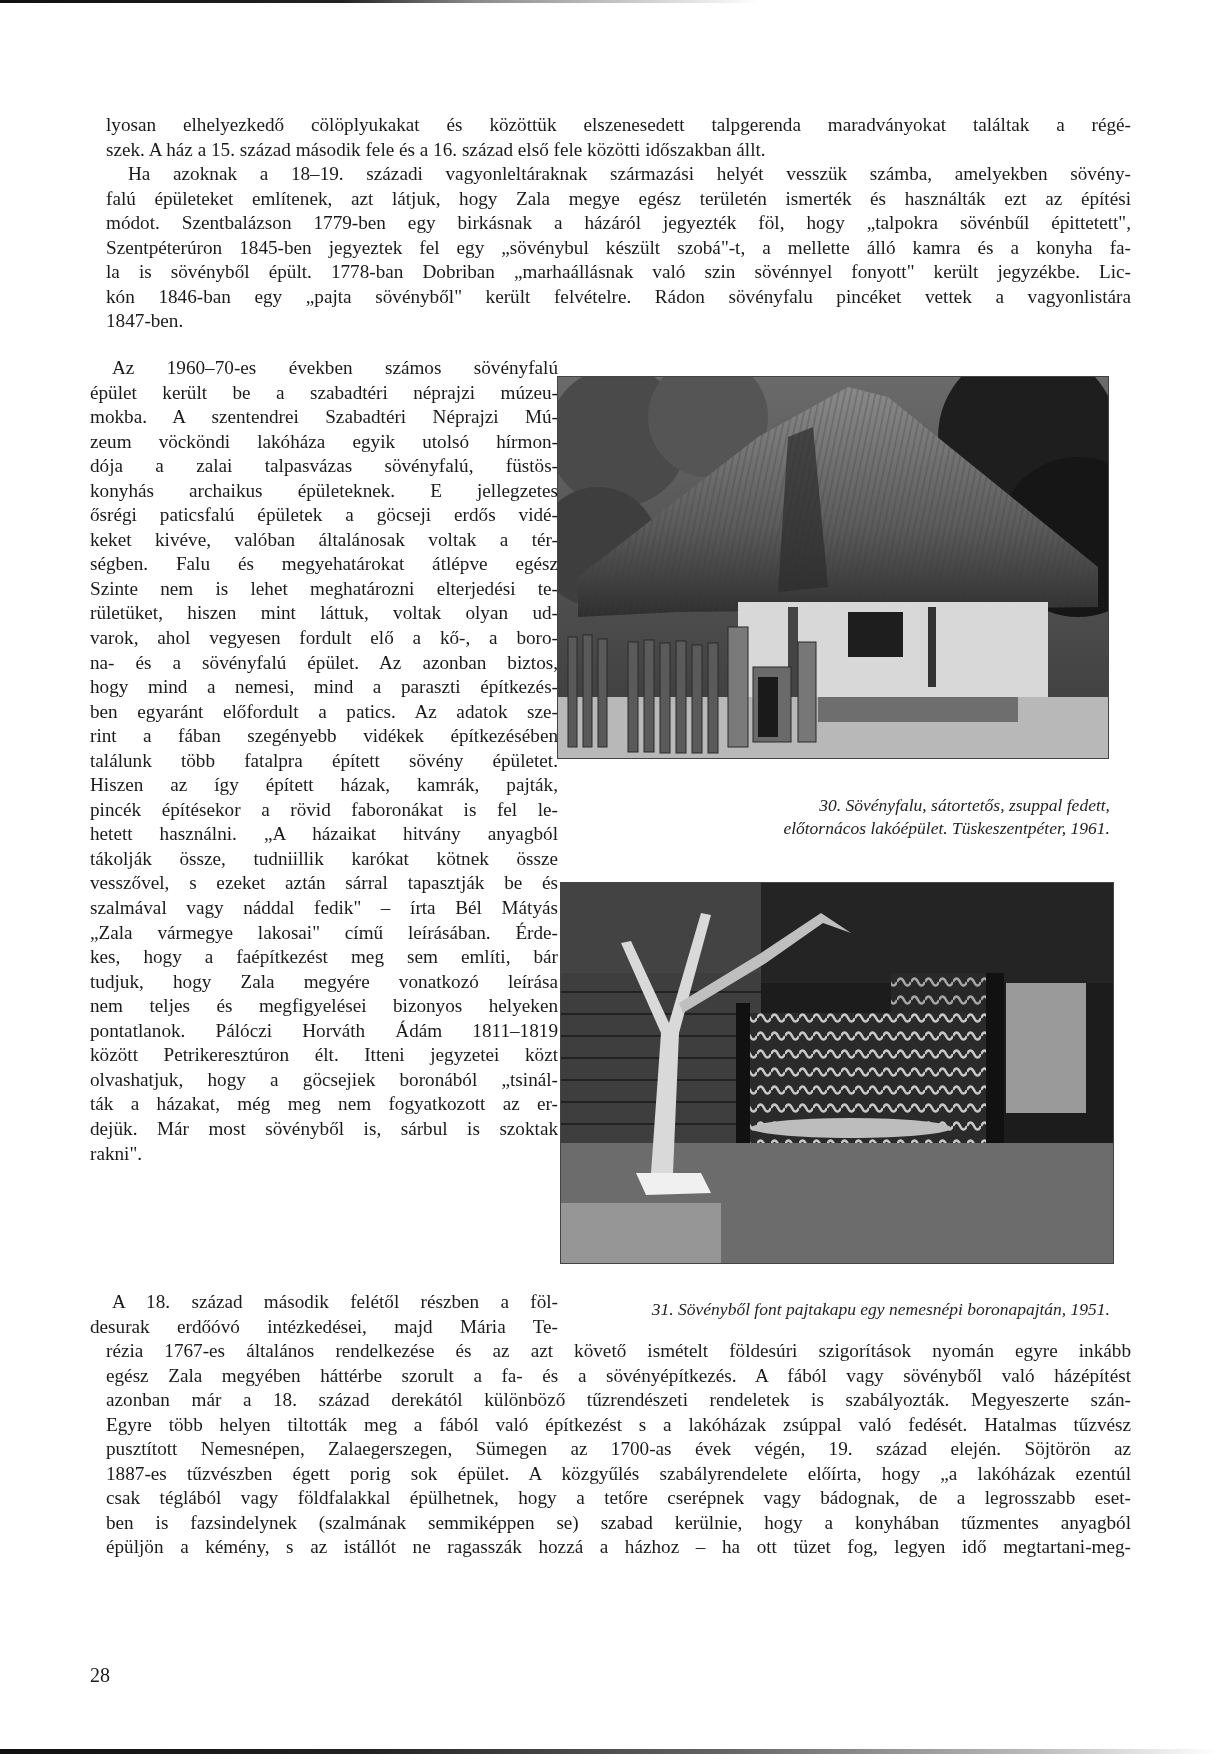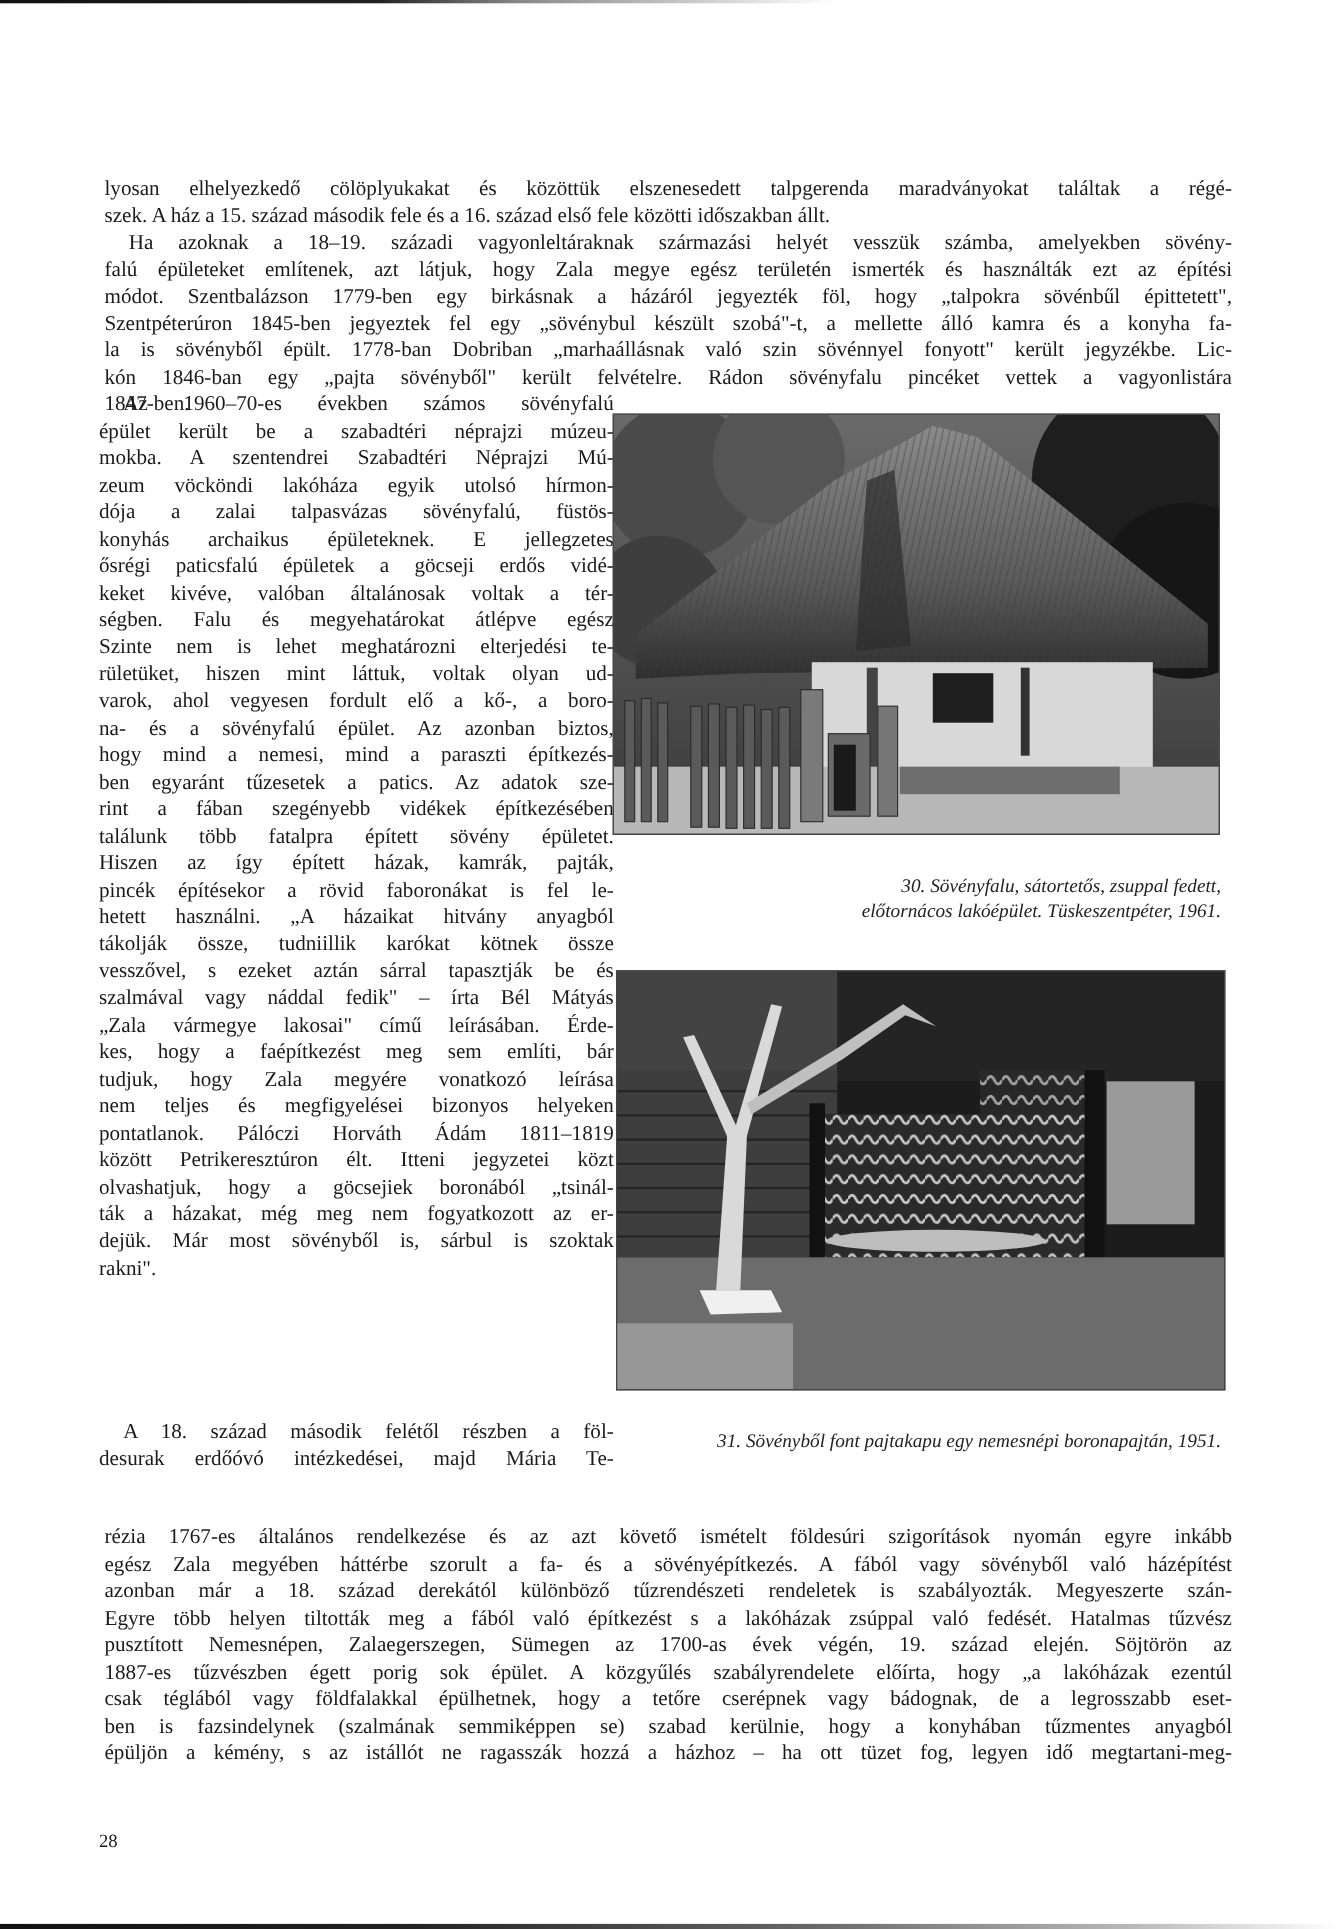--- a/index.html
+++ b/index.html
@@ -3,27 +3,27 @@
 <meta charset="utf-8">
 <style>
   html, body { margin: 0; padding: 0; background: #ffffff; }
   body { width: 1218px; height: 1754px; position: relative; overflow: hidden;
          font-family: "Liberation Serif", "DejaVu Serif", serif; color: #1a1a1a; }
   .scan-top { position: absolute; left: 0; top: 0; height: 3px; width: 760px;
               background: linear-gradient(to right, #111 0%, #222 45%, #888 62%, rgba(255,255,255,0) 100%); }
   .scan-bottom { position: absolute; left: 0; bottom: 0; height: 5px; width: 1218px;
               background: linear-gradient(to right, #111 0%, #222 30%, #666 60%, #bbb 85%, rgba(255,255,255,0) 100%); }
   .para { position: absolute; font-size: 19.2px; line-height: 24.55px; margin: 0; }
-  .full { left: 95px; width: 1025px; margin-top: 47px; }
+  .full { left: 106px; width: 1025px; }
   .col  { left: 90px; width: 468px; }
   .line { display: block; white-space: nowrap; }
   .jline { display: block; text-align: justify; text-align-last: justify; white-space: normal; }
   .photo { position: absolute; border: 1px solid #444; overflow: hidden; background: #555; }
   .caption { position: absolute; font-style: italic; font-size: 17.5px; line-height: 23px; text-align: right; color: #222; margin-top: 27px; }
-  .page-number { position: absolute; left: 90px; top: 1664px; font-size: 17px; }
+  .page-number { position: absolute; left: 90px; top: 1664px; font-size: 20px; }
 </style>
 </head>
 <body>
 
 <div class="scan-top"></div>
 
 <div class="para full" style="top:113px;">
   <span class="jline">lyosan elhelyezkedő cölöplyukakat és közöttük elszenesedett talpgerenda maradványokat találtak a régé-</span>
   <span class="line">szek. A ház a 15. század második fele és a 16. század első fele közötti időszakban állt.</span>
 </div>
@@ -46,21 +46,21 @@
     <span class="jline">dója a zalai talpasvázas sövényfalú, füstös-</span>
     <span class="jline">konyhás archaikus épületeknek. E jellegzetes</span>
     <span class="jline">ősrégi paticsfalú épületek a göcseji erdős vidé-</span>
     <span class="jline">keket kivéve, valóban általánosak voltak a tér-</span>
     <span class="jline">ségben. Falu és megyehatárokat átlépve egész</span>
     <span class="jline">Szinte nem is lehet meghatározni elterjedési te-</span>
     <span class="jline">rületüket, hiszen mint láttuk, voltak olyan ud-</span>
     <span class="jline">varok, ahol vegyesen fordult elő a kő-, a boro-</span>
     <span class="jline">na- és a sövényfalú épület. Az azonban biztos,</span>
     <span class="jline">hogy mind a nemesi, mind a paraszti építkezés-</span>
-    <span class="jline">ben egyaránt tűzesetek a patics. Az adatok sze-</span>
+    <span class="jline">ben egyaránt előfordult a patics. Az adatok sze-</span>
     <span class="jline">rint a fában szegényebb vidékek építkezésében</span>
     <span class="jline">találunk több fatalpra épített sövény épületet.</span>
     <span class="jline">Hiszen az így épített házak, kamrák, pajták,</span>
     <span class="jline">pincék építésekor a rövid faboronákat is fel le-</span>
     <span class="jline">hetett használni. „A házaikat hitvány anyagból</span>
     <span class="jline">tákolják össze, tudniillik karókat kötnek össze</span>
     <span class="jline">vesszővel, s ezeket aztán sárral tapasztják be és</span>
     <span class="jline">szalmával vagy náddal fedik" – írta Bél Mátyás</span>
     <span class="jline">„Zala vármegye lakosai" című leírásában. Érde-</span>
     <span class="jline">kes, hogy a faépítkezést meg sem említi, bár</span>

